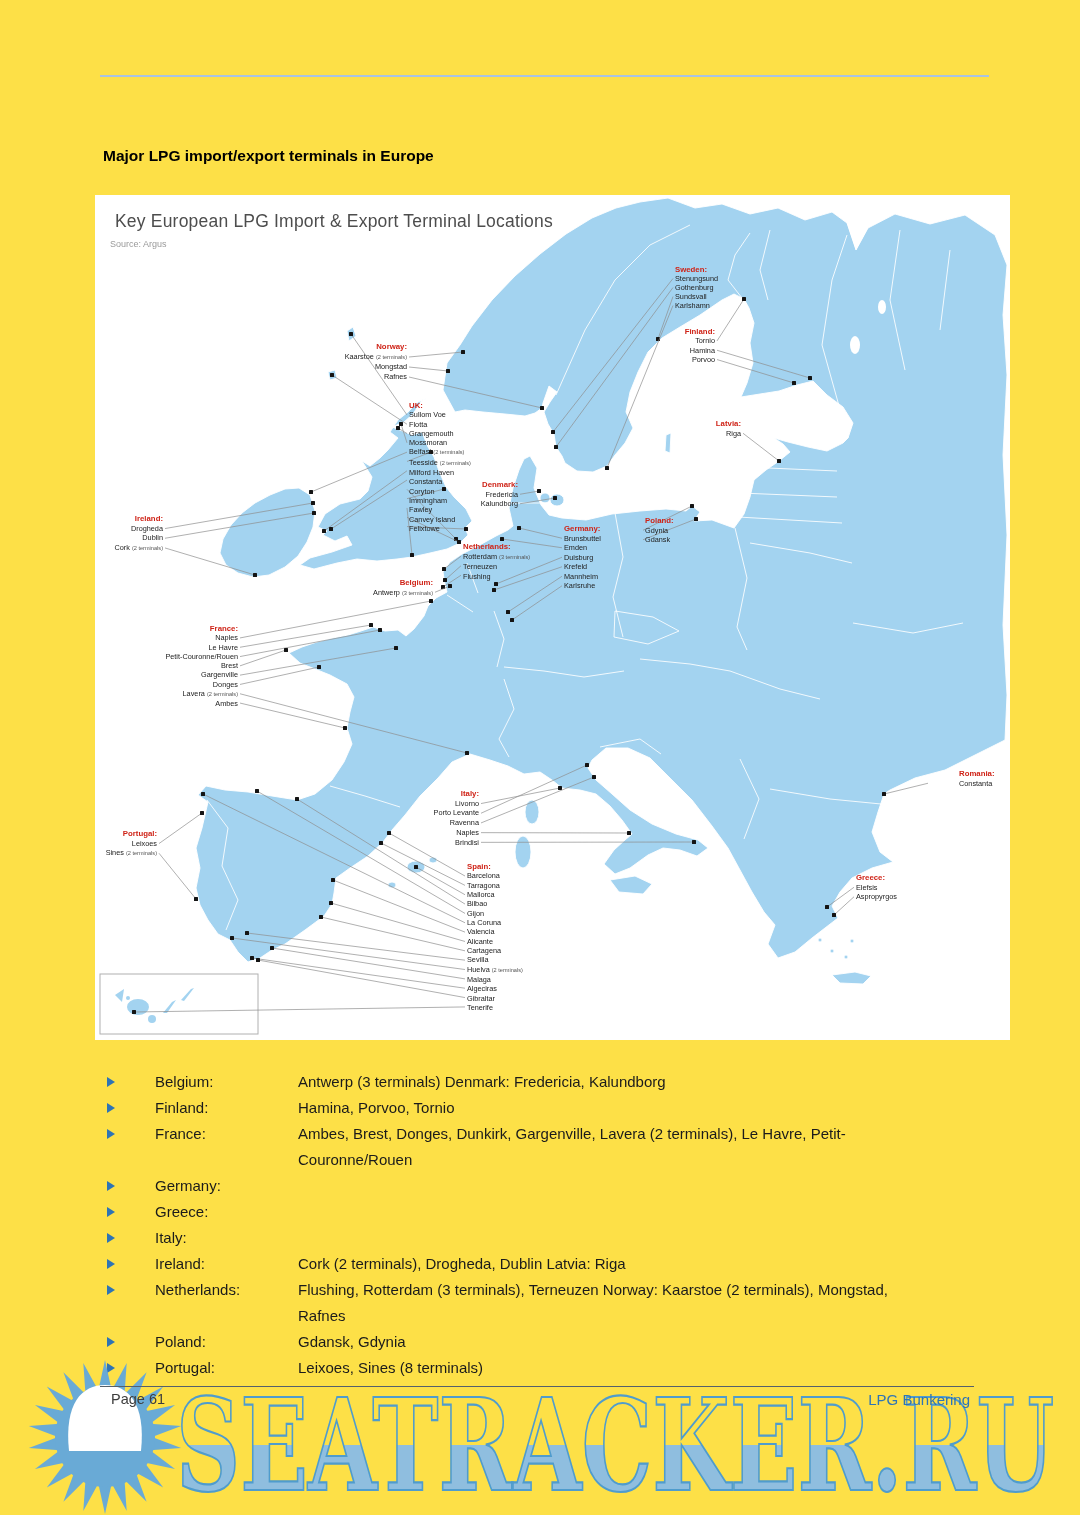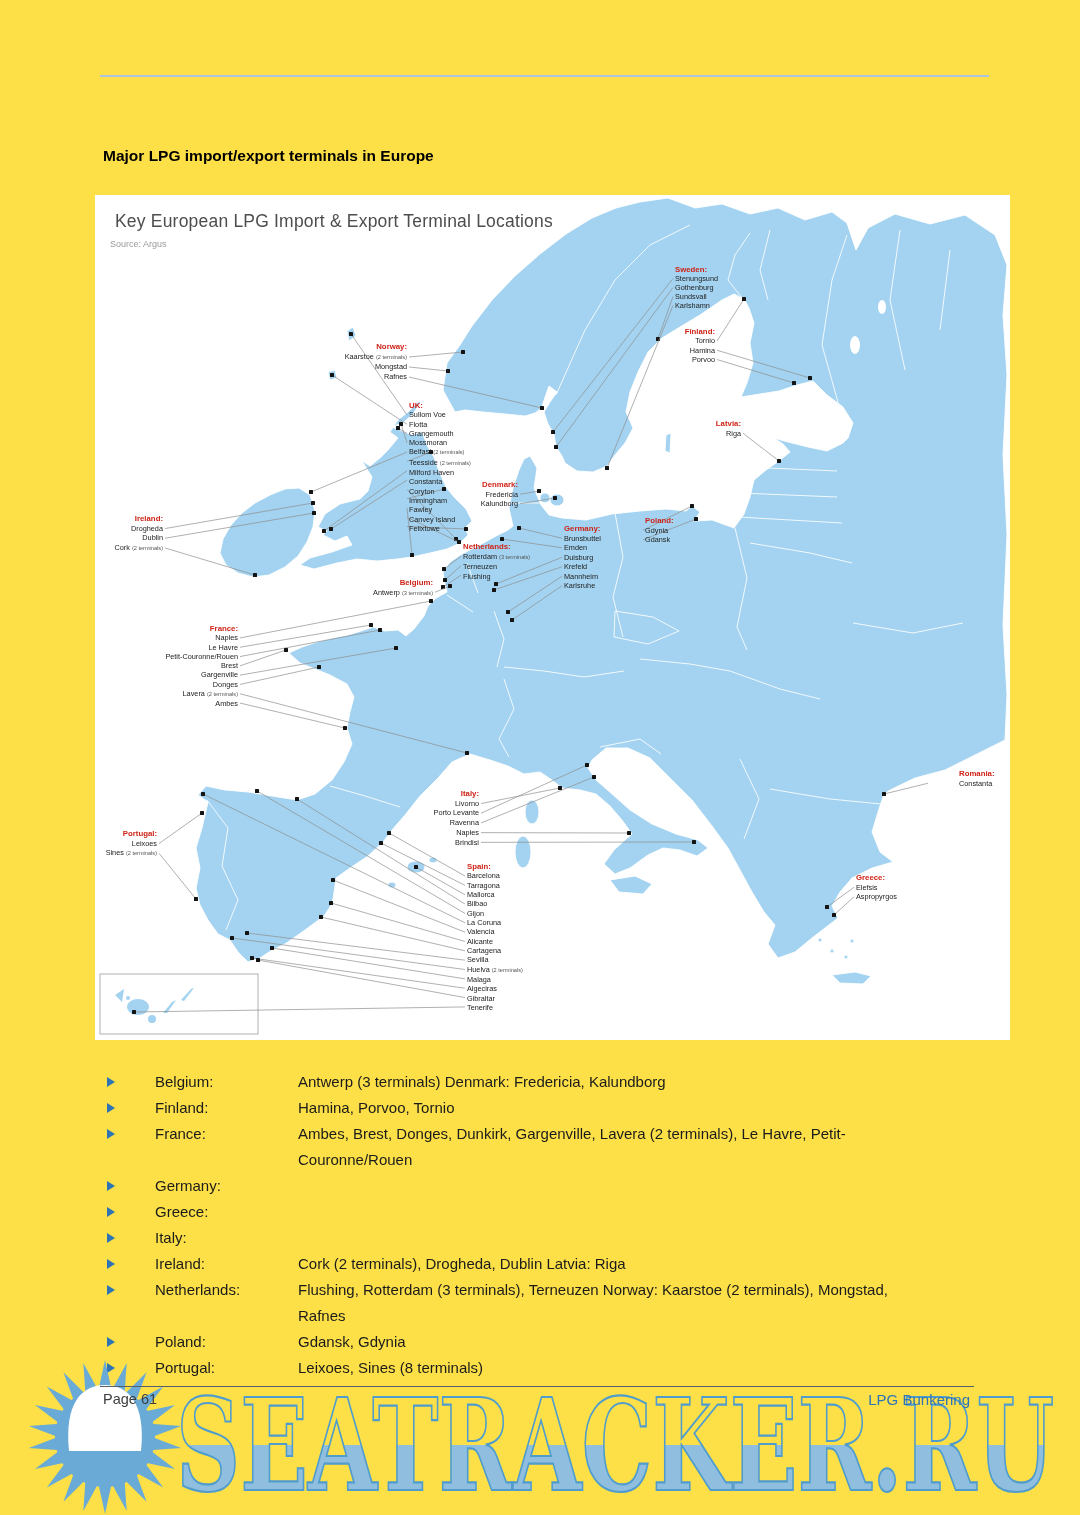--- a/index.html
+++ b/index.html
@@ -24,21 +24,21 @@
 
   .terminals { position:absolute; left:0; top:1069px; width:1080px; font-size:15px; line-height:26px; color:#1b1b1b; }
   .t-row { display:flex; padding-left:107px; }
   .t-bullet { width:48px; position:relative; }
   .t-bullet::before { content:""; position:absolute; left:0; top:8px; width:0; height:0;
      border-left:8px solid #2e74b5; border-top:5px solid transparent; border-bottom:5px solid transparent; }
   .t-country { width:143px; flex:none; }
   .t-vals { width:592px; flex:none; }
 
   .footer-rule { position:absolute; left:100px; top:1386px; width:874px; height:1px; background:#55606b; z-index:6; }
-  .page-num { position:absolute; left:103px; top:1391px; font-size:14.5px; color:#3d3d3d; z-index:6; }
+  .page-num { position:absolute; left:111px; top:1391px; font-size:14.5px; color:#3d3d3d; z-index:6; }
   .doc-label { position:absolute; left:0; top:1391px; width:970px; text-align:right; font-size:15px; color:#2e74b5; z-index:6; }
 
   .watermark { position:absolute; left:0; top:1356px; z-index:5; }
 </style>
 </head>
 <body>
 
 <div class="page">
 
   <div class="top-rule"></div>

